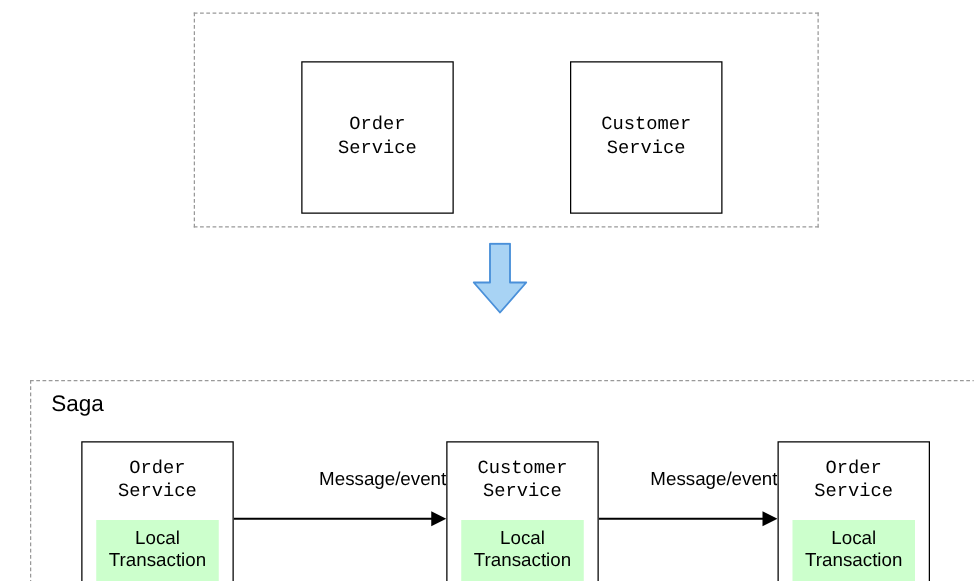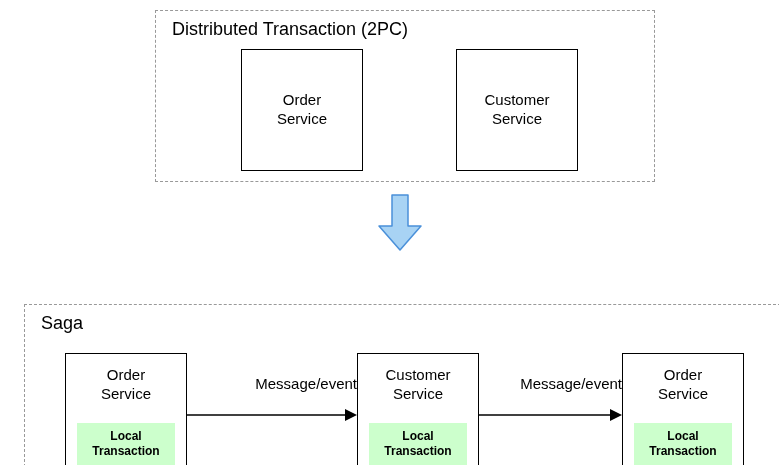--- a/index.html
+++ b/index.html
@@ -31,31 +31,31 @@
   }
   .service-box.centered {
     display: flex; align-items: center; justify-content: center;
   }
   .box-label {
     display: block;
     width: 82px;
     margin: 0 auto;
     font-size: 15px;
     line-height: 1.25;
+    font-family: Liberation Mono, monospace;
   }
   .saga-node .box-label { margin-top: 12px; }
   .local-box {
     position: absolute;
     left: 50%; bottom: 9px;
     transform: translateX(-50%);
     width: 98px;
     padding: 6px 2px;
-    font-size: 12px;
+    font-size: 15px;
     line-height: 1.25;
-    font-weight: bold;
   }
   .edge {
     position: absolute;
     top: 70px;
     text-align: right;
   }
   .edge-label {
     font-size: 15px;
     margin-bottom: 16px;
     white-space: nowrap;
@@ -64,21 +64,20 @@
   .down-arrow-wrap {
     position: absolute;
     left: 378px; top: 194px;
     width: 44px; height: 58px;
   }
 </style>
 </head>
 <body>
 
 <div class="dashed-container" style="left:155px; top:10px; width:500px; height:172px;">
-  <div class="section-title">Distributed Transaction (2PC)</div>
 
   <div class="service-box centered" style="left:85px; top:38px;">
     <span class="box-label">Order Service</span>
   </div>
 
   <div class="service-box centered" style="left:300px; top:38px;">
     <span class="box-label">Customer Service</span>
   </div>
 </div>
 

